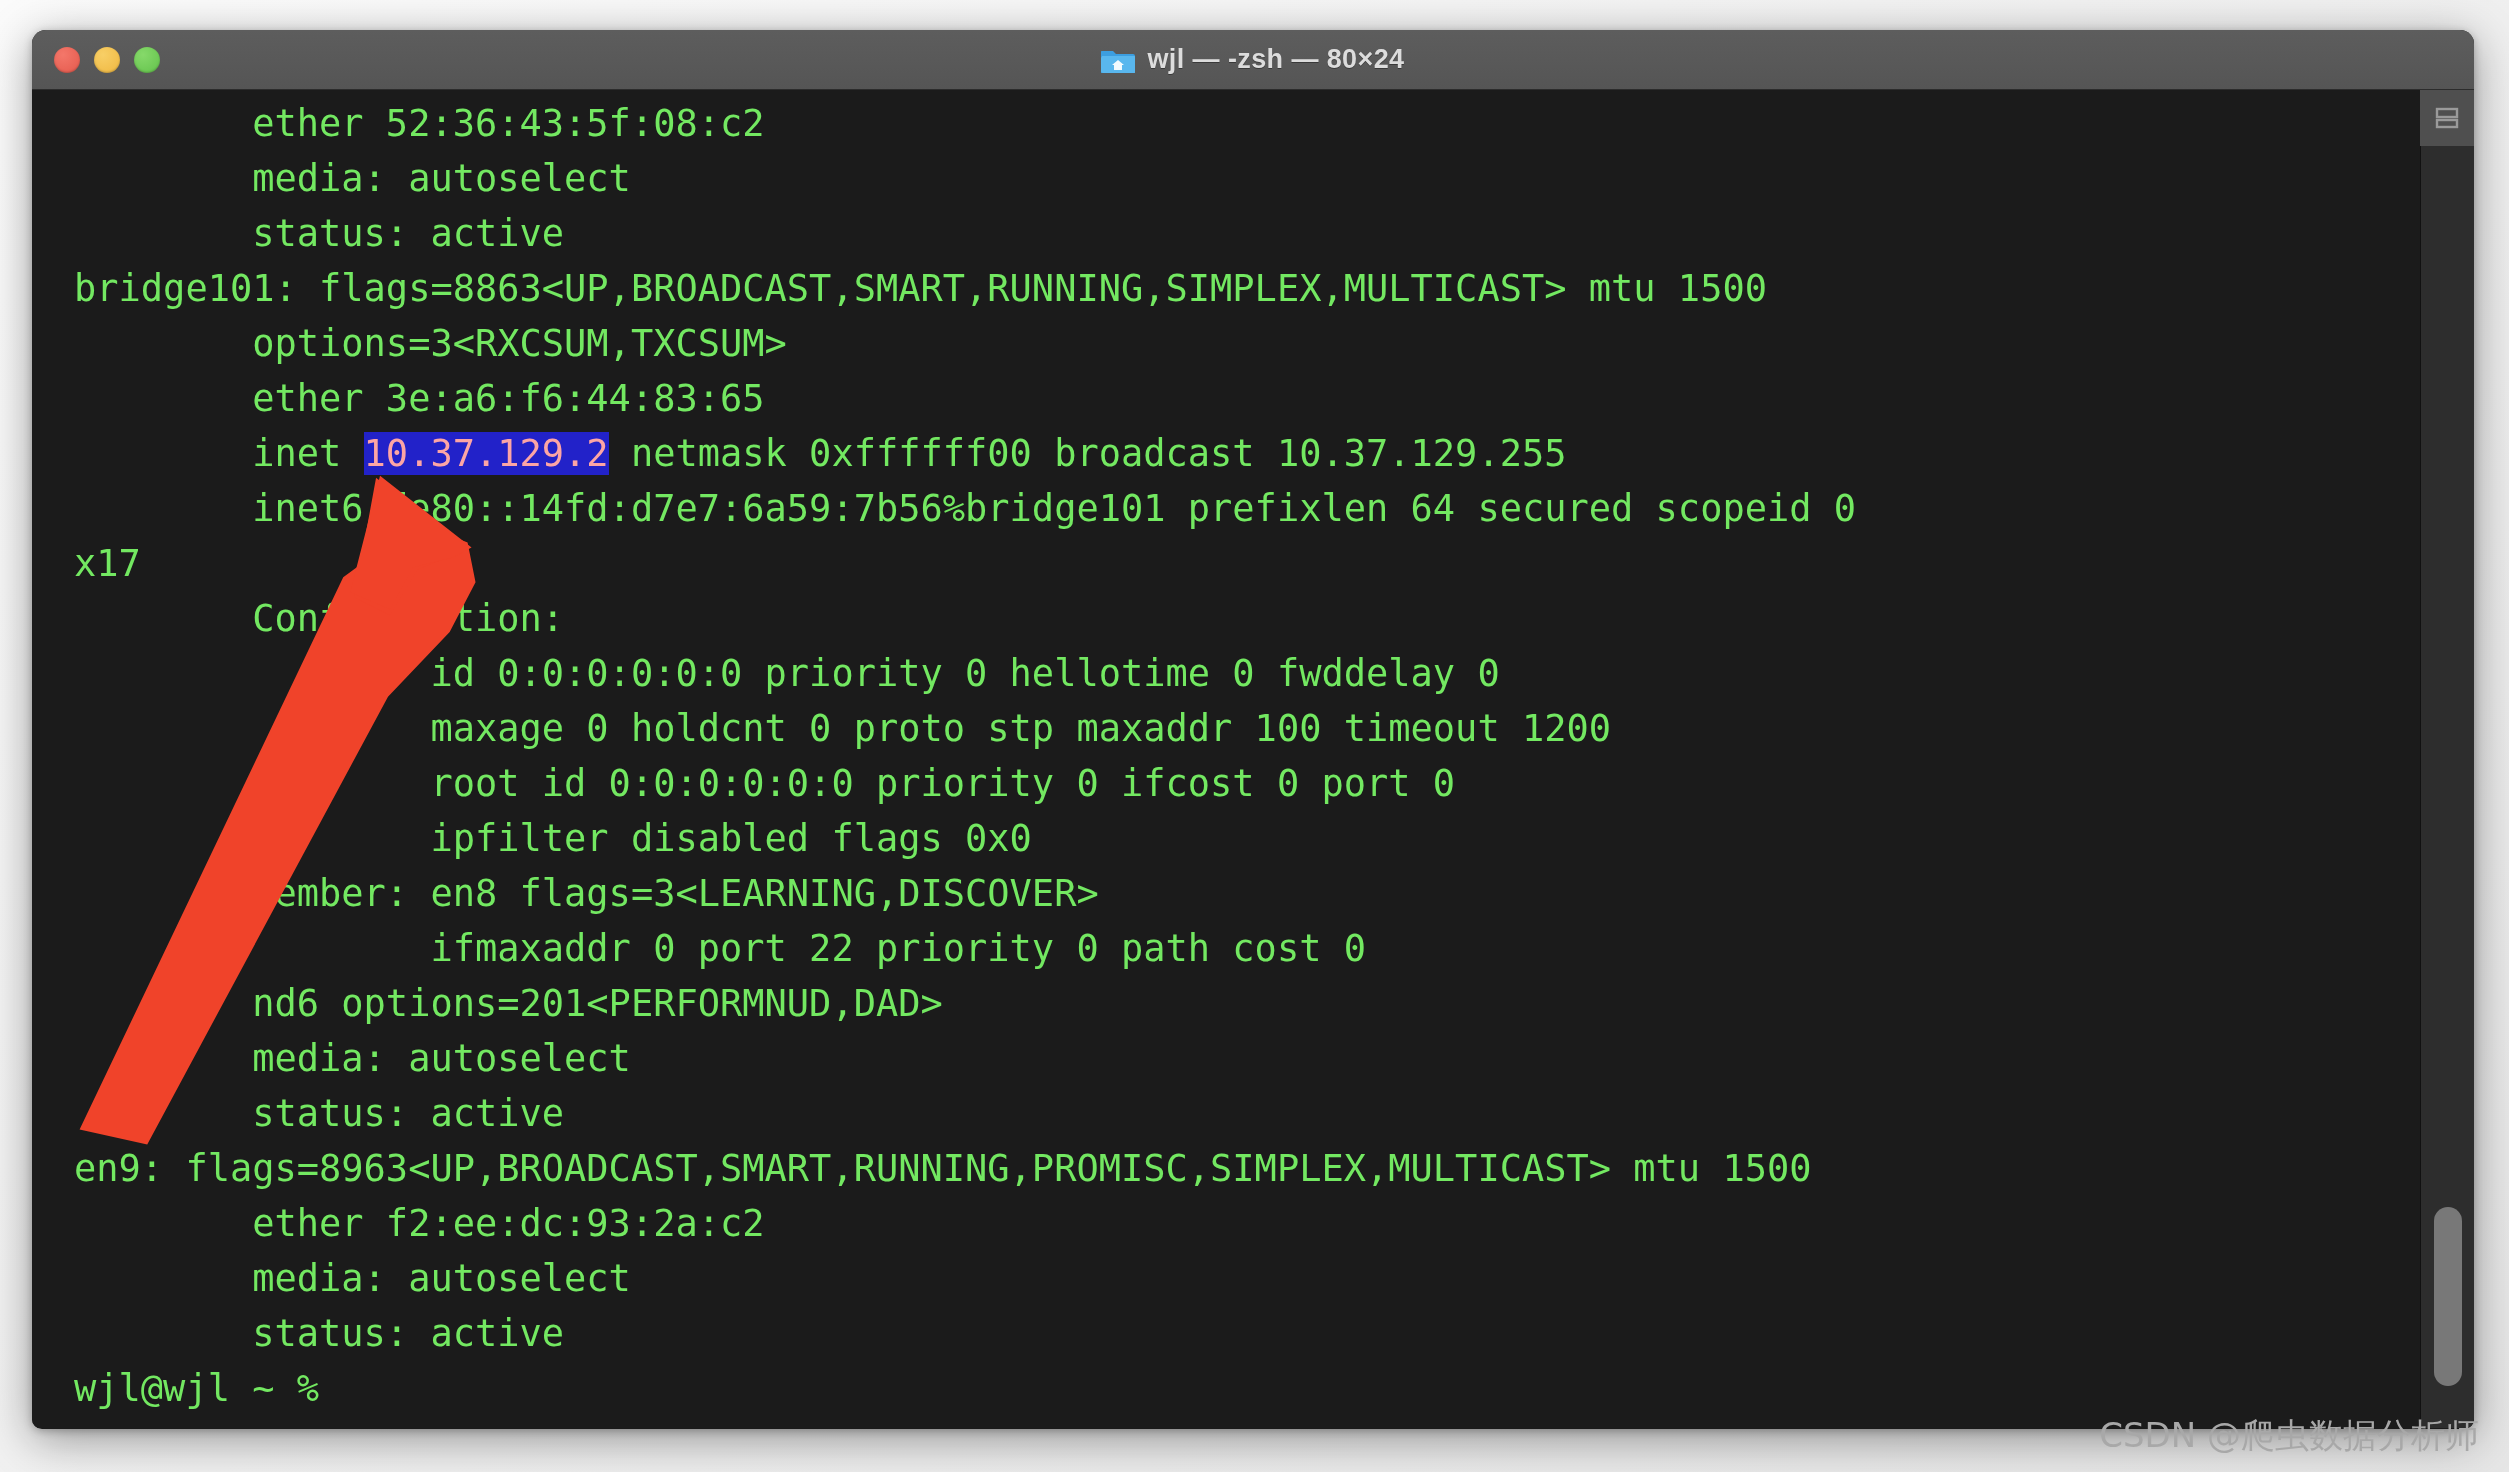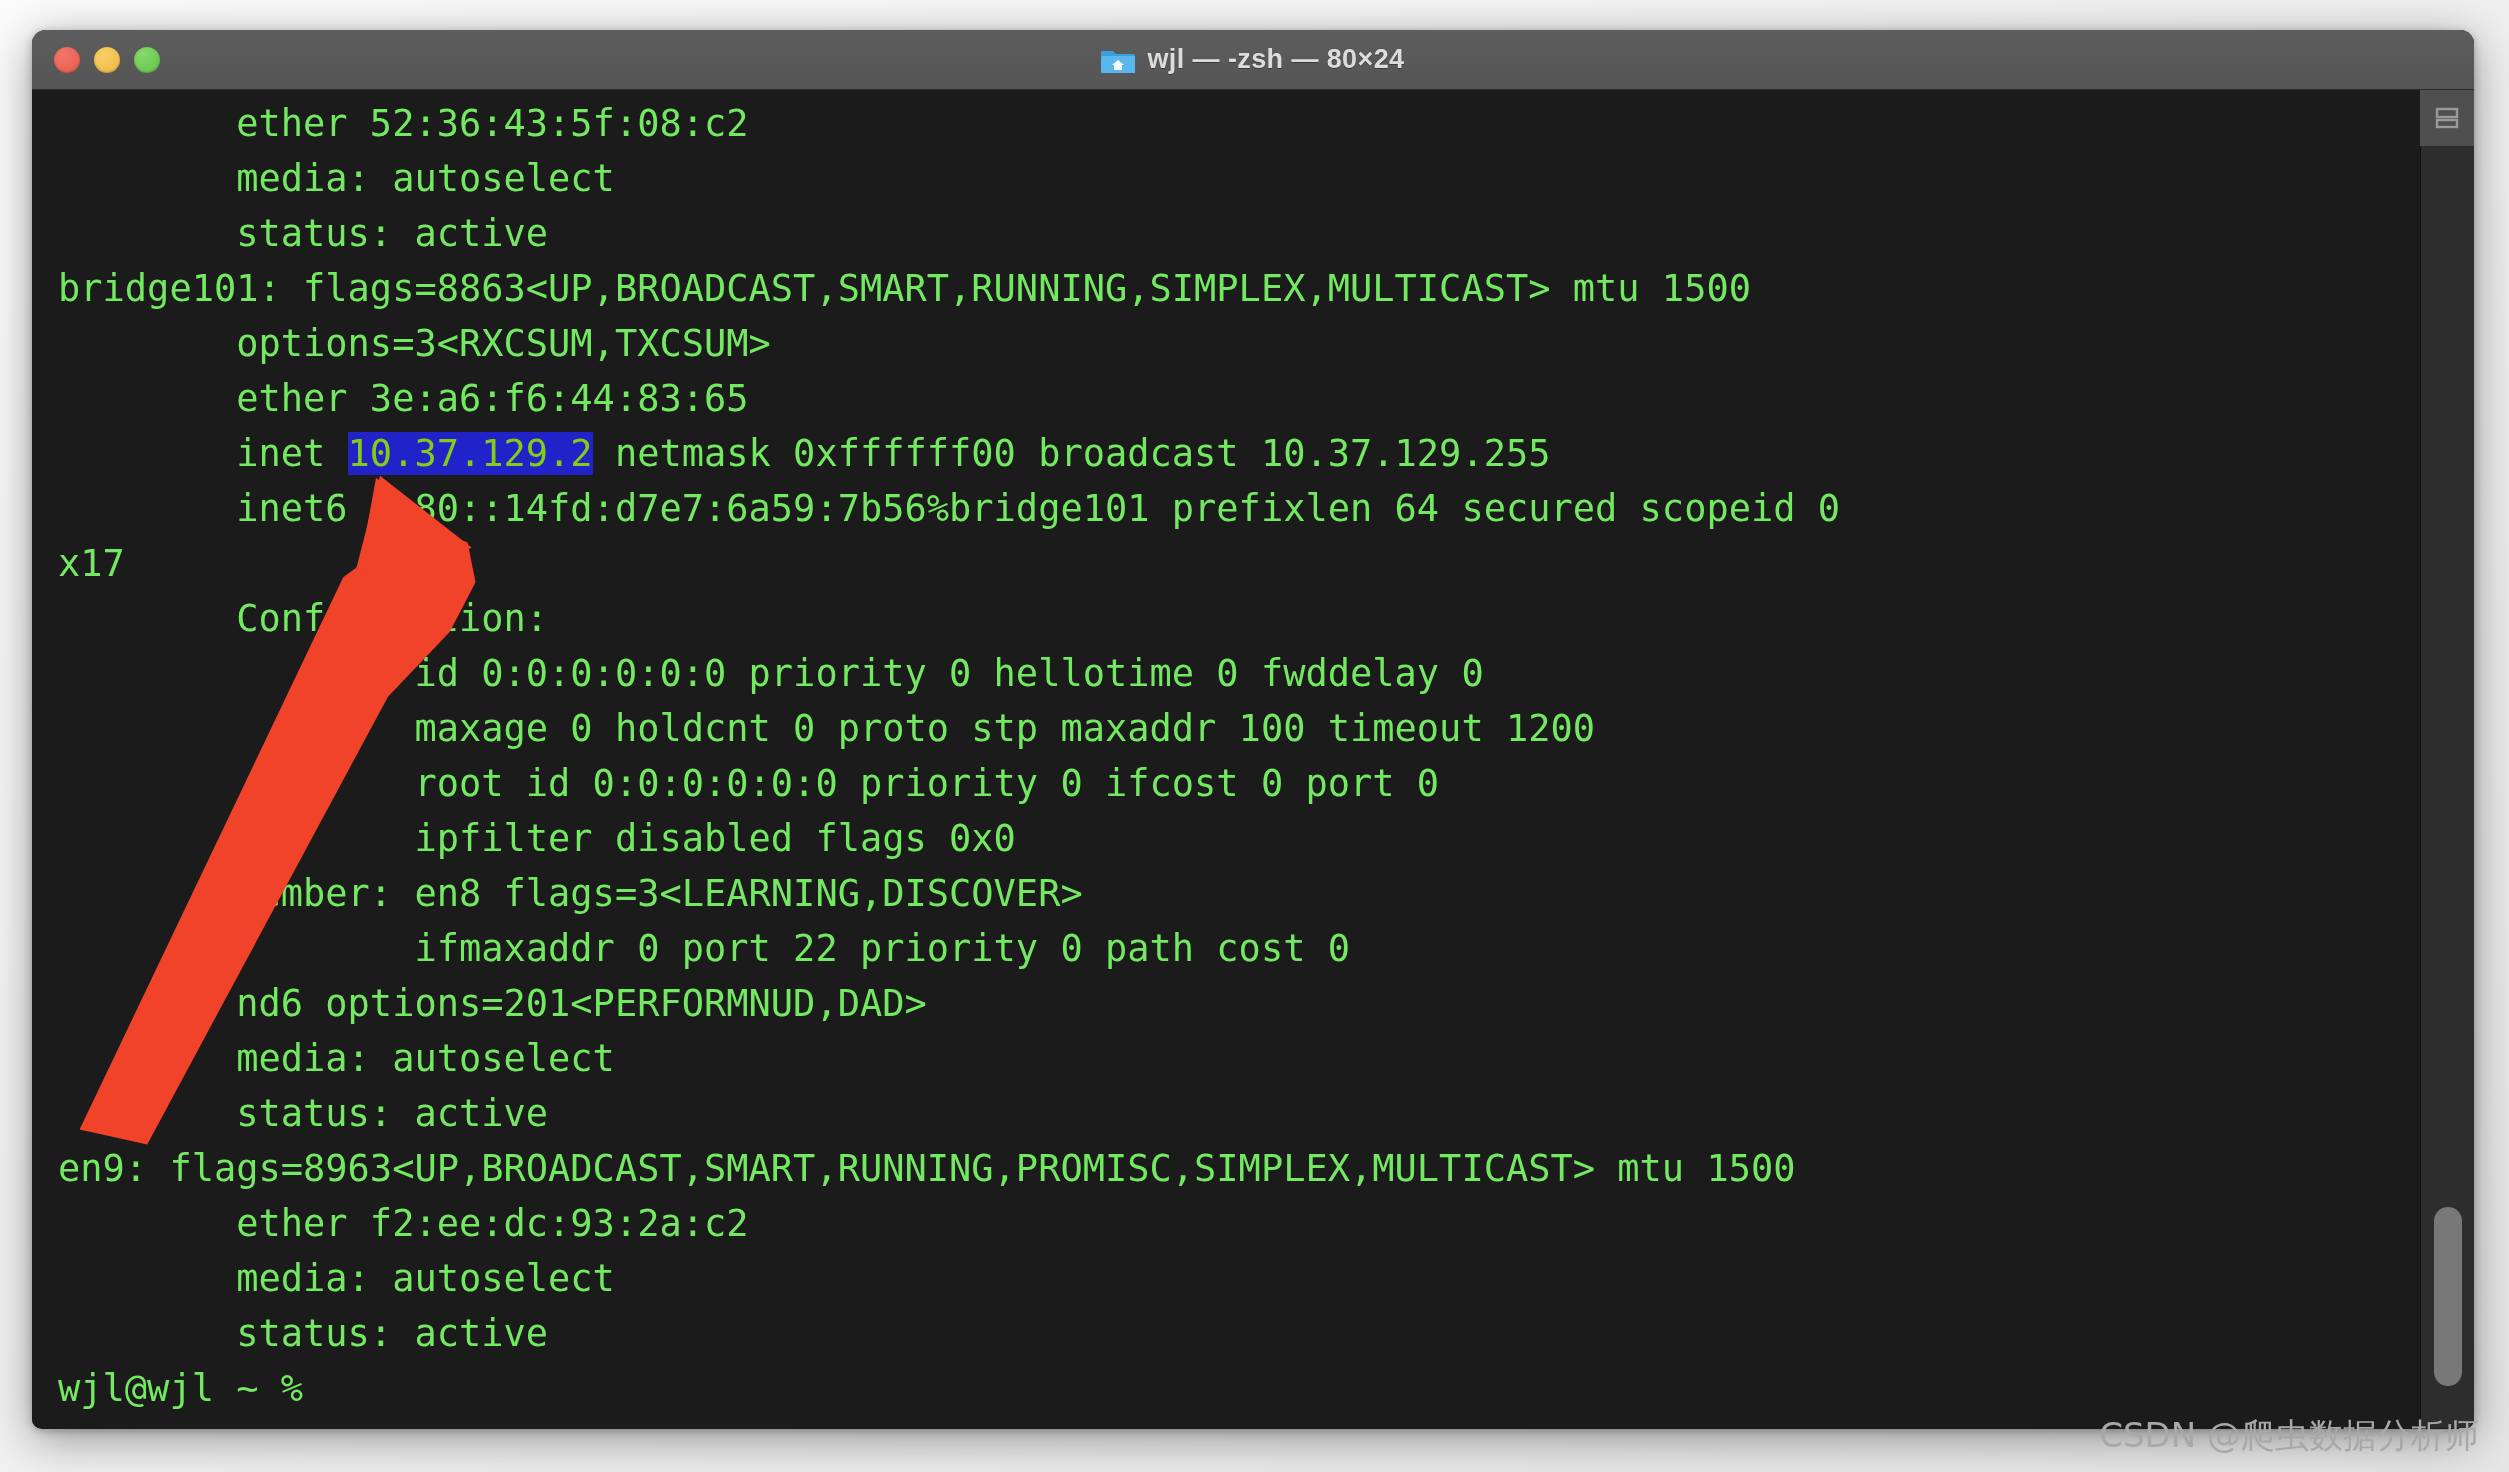--- a/index.html
+++ b/index.html
@@ -79,24 +79,24 @@
     left: 0; top: 0;
     width: 2388px;
     padding: 6px 0 0 0;
     font-family: "DejaVu Sans Mono", "Liberation Mono", monospace;
     font-size: 37px;
     line-height: 55px;
     color: #73e861;
     white-space: pre;
     letter-spacing: 0px;
   }
-  .row { height: 55px; padding-left: 26px; }
+  .row { height: 55px; padding-left: 42px; }
   .sel {
     background: #2222c9;
-    color: #84cc16;
+    color: #fca5a5;
   }
 
   
   #scroll-col {
     position: absolute;
     right: 0; top: 0;
     width: 54px; height: 100%;
     background: #2d2d2d;
     border-left: 1px solid #111;
   }

